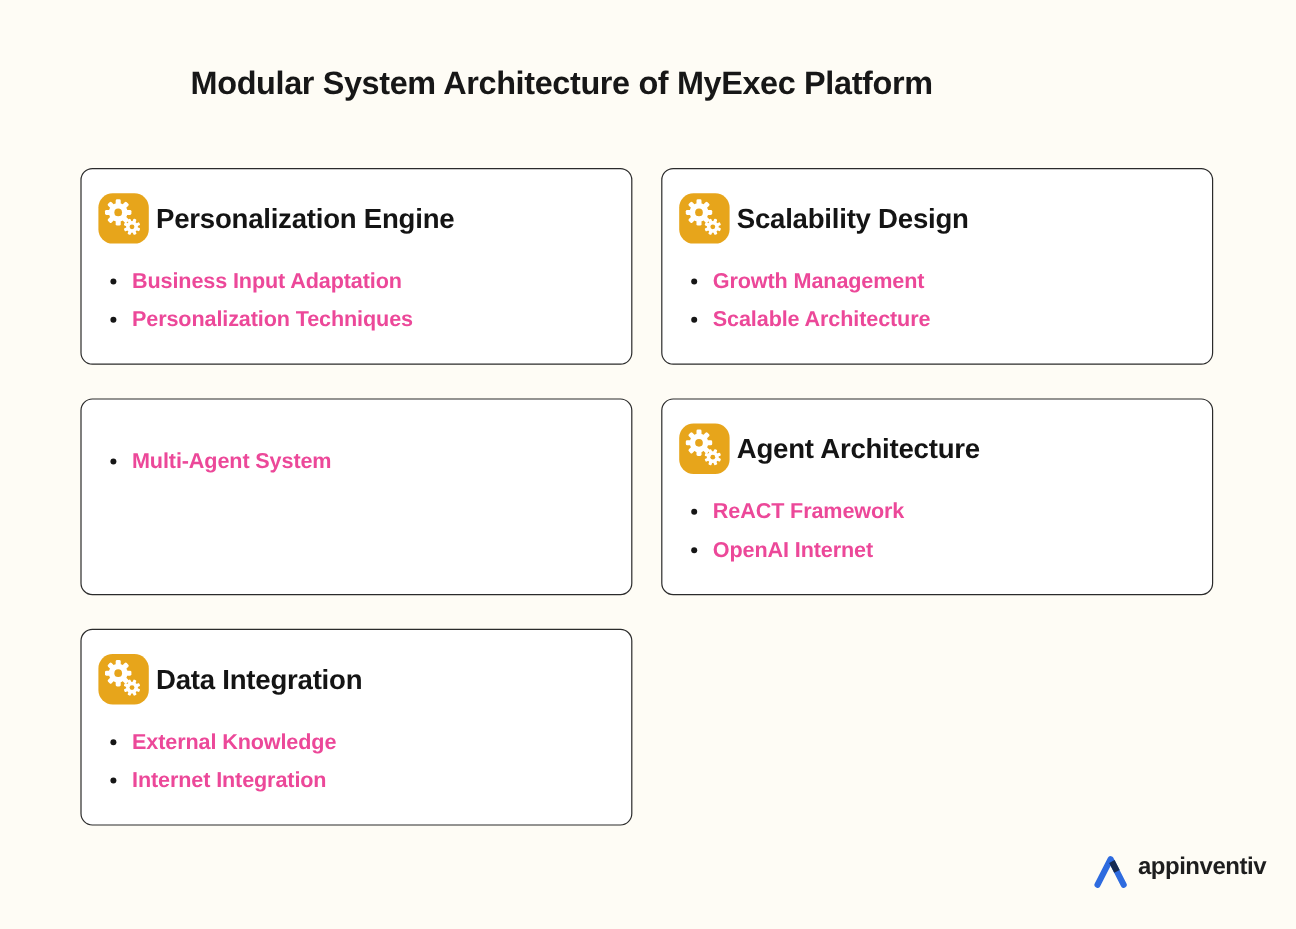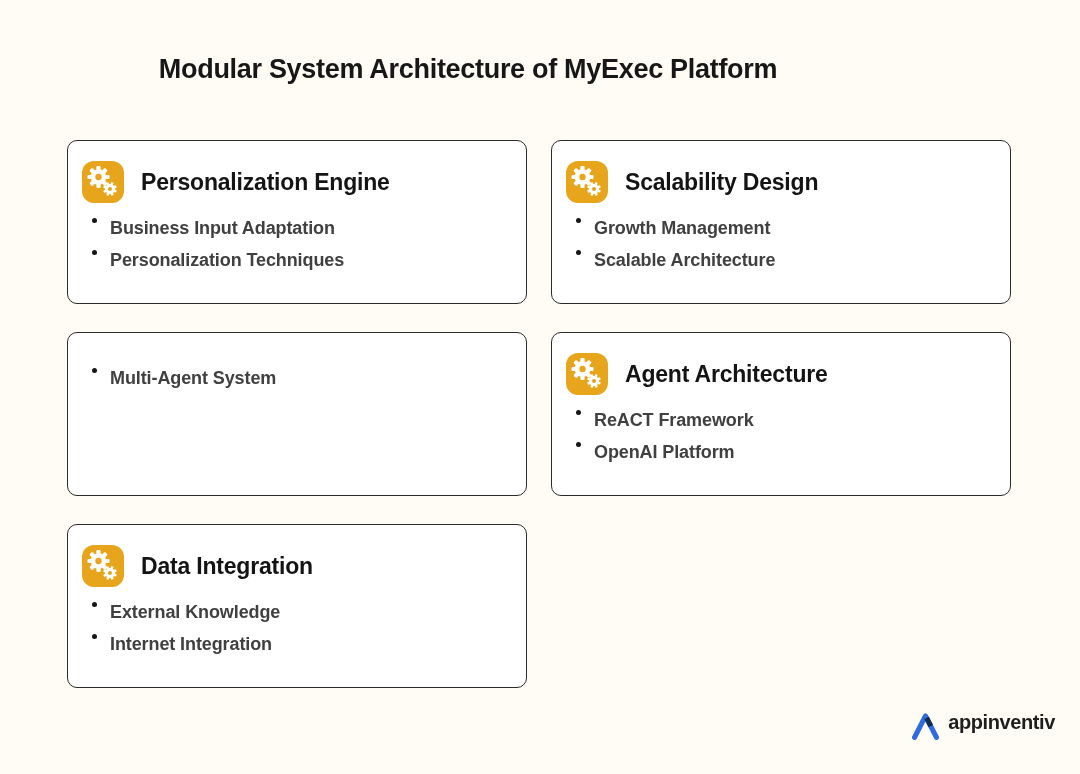--- a/index.html
+++ b/index.html
@@ -41,21 +41,21 @@
     width: 460px;
     height: 164px;
     background: #FFFFFF;
     border: 1.5px solid #2B2B2B;
     border-radius: 10px;
     padding: 20px 20px 0 14px;
   }
   .card-header {
     display: flex;
     align-items: center;
-    gap: 17px;
+    gap: 6px;
   }
   .gear-badge {
     width: 42px;
     height: 42px;
     flex: 0 0 42px;
     background: #E7A51B;
     border-radius: 12px;
     display: flex;
     align-items: center;
     justify-content: center;
@@ -67,26 +67,26 @@
     color: #141414;
     margin: 0;
   }
   .card-list {
     list-style: none;
     margin: 15px 0 0 0;
     padding: 0 0 0 10px;
   }
   .card-list li {
     display: flex;
-    align-items: flex-start;
+    align-items: center;
     gap: 13px;
     height: 32px;
     font-size: 18px;
     font-weight: 700;
-    color: #404040;
+    color: #ec4899;
     letter-spacing: -0.1px;
   }
   .bullet-dot {
     width: 5px;
     height: 5px;
     flex: 0 0 5px;
     border-radius: 50%;
     background: #161616;
   }
   .brand-footer {
@@ -210,21 +210,21 @@
       </div>
       <h2 class="card-title">Agent Architecture</h2>
     </div>
     <ul class="card-list">
       <li>
           <span class="bullet-dot"></span>
           <span>ReACT Framework</span>
         </li>
       <li>
           <span class="bullet-dot"></span>
-          <span>OpenAI Platform</span>
+          <span>OpenAI Internet</span>
         </li>
     </ul>
   </div>
 
 
   <div class="card">
     <div class="card-header">
       <div class="gear-badge">
         <svg width="40" height="40">
             <use href="#gears-sym"></use>

